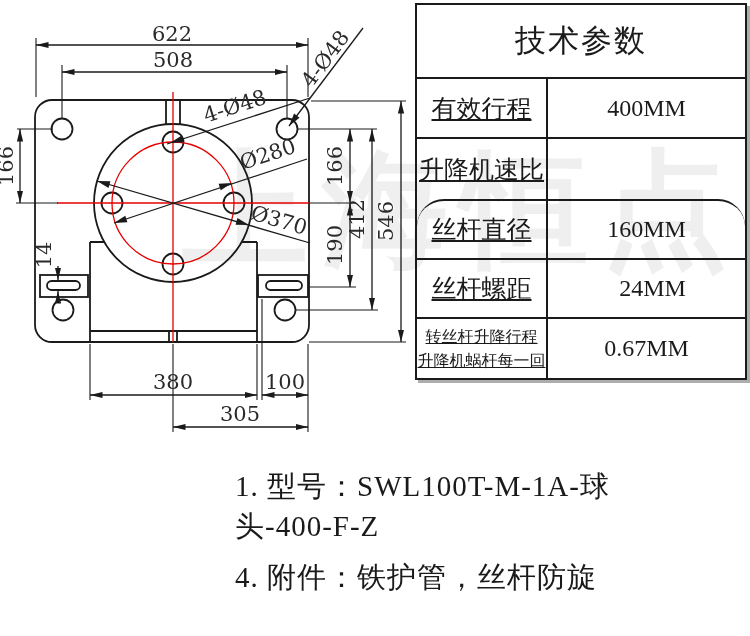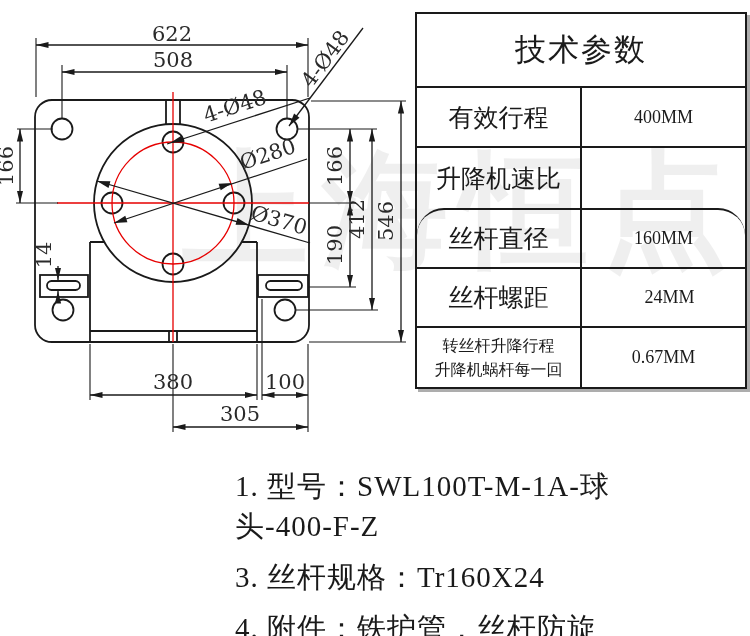--- a/index.html
+++ b/index.html
@@ -14,36 +14,36 @@
     color:#000;opacity:0.06;white-space:nowrap;user-select:none;
   }
   
   #drawing{position:absolute;left:0;top:0;z-index:1;}
   #drawing text{
     font-family:"DejaVu Serif","Liberation Serif",serif;
     font-size:21px;fill:#2a2a2a;
   }
   
   #spec{
-    position:absolute;left:415px;top:12px;width:332px;height:377px;z-index:2;
+    position:absolute;left:415px;top:3px;width:332px;height:377px;z-index:2;
     box-sizing:border-box;border:2px solid #1a1a1a;
     box-shadow:3px 3px 0 #adadad;background:transparent;
   }
   #spec .t-title{
     height:72px;display:flex;align-items:center;justify-content:center;
     font-size:31px;letter-spacing:2px;
   }
   .t-row{display:flex;border-top:2px solid #1a1a1a;box-sizing:border-box;}
   .t-label{
-    width:165px;box-sizing:border-box;border-right:2px solid #1a1a1a;
+    width:131px;box-sizing:border-box;border-right:2px solid #1a1a1a;
     display:flex;flex-direction:column;align-items:center;justify-content:center;
-    font-size:25px;text-align:center;
+    font-size:25px;text-align:center;text-decoration:underline;
   }
   .t-value{
-    flex:1;display:flex;align-items:center;justify-content:center;font-size:18px;
+    flex:1;display:flex;align-items:center;justify-content:center;font-size:24px;
   }
   .t-row:nth-of-type(2){height:60px;}
   .t-row:nth-of-type(3){height:62px;}
   .t-row:nth-of-type(4){height:59px;border-radius:27px;}
   .t-row:nth-of-type(5){height:59px;gap:12px;}
   .t-row:nth-of-type(6){height:61px;}
   .t-row:nth-of-type(6) .t-label{font-size:16px;line-height:1.45;}
   
   #notes{position:absolute;left:162px;top:456px;z-index:2;width:480px;}
   #notes .n-head{font-size:23px;letter-spacing:1px;}
@@ -172,17 +172,16 @@
       <div class="t-label">
         <span>转丝杆升降行程</span>
         <span>升降机蜗杆每一回</span>
       </div>
       <div class="t-value">0.67MM</div>
     </div>
   </div>
 
   <div id="notes">
     <div class="n-item">1. 型号：SWL100T-M-1A-球头-400-F-Z</div>
-    <div class="n-item">3. 丝杆规格：Tr160X24</div>
     <div class="n-item">4. 附件：铁护管，丝杆防旋</div>
   </div>
 
 </div>
 
 </body></html>

